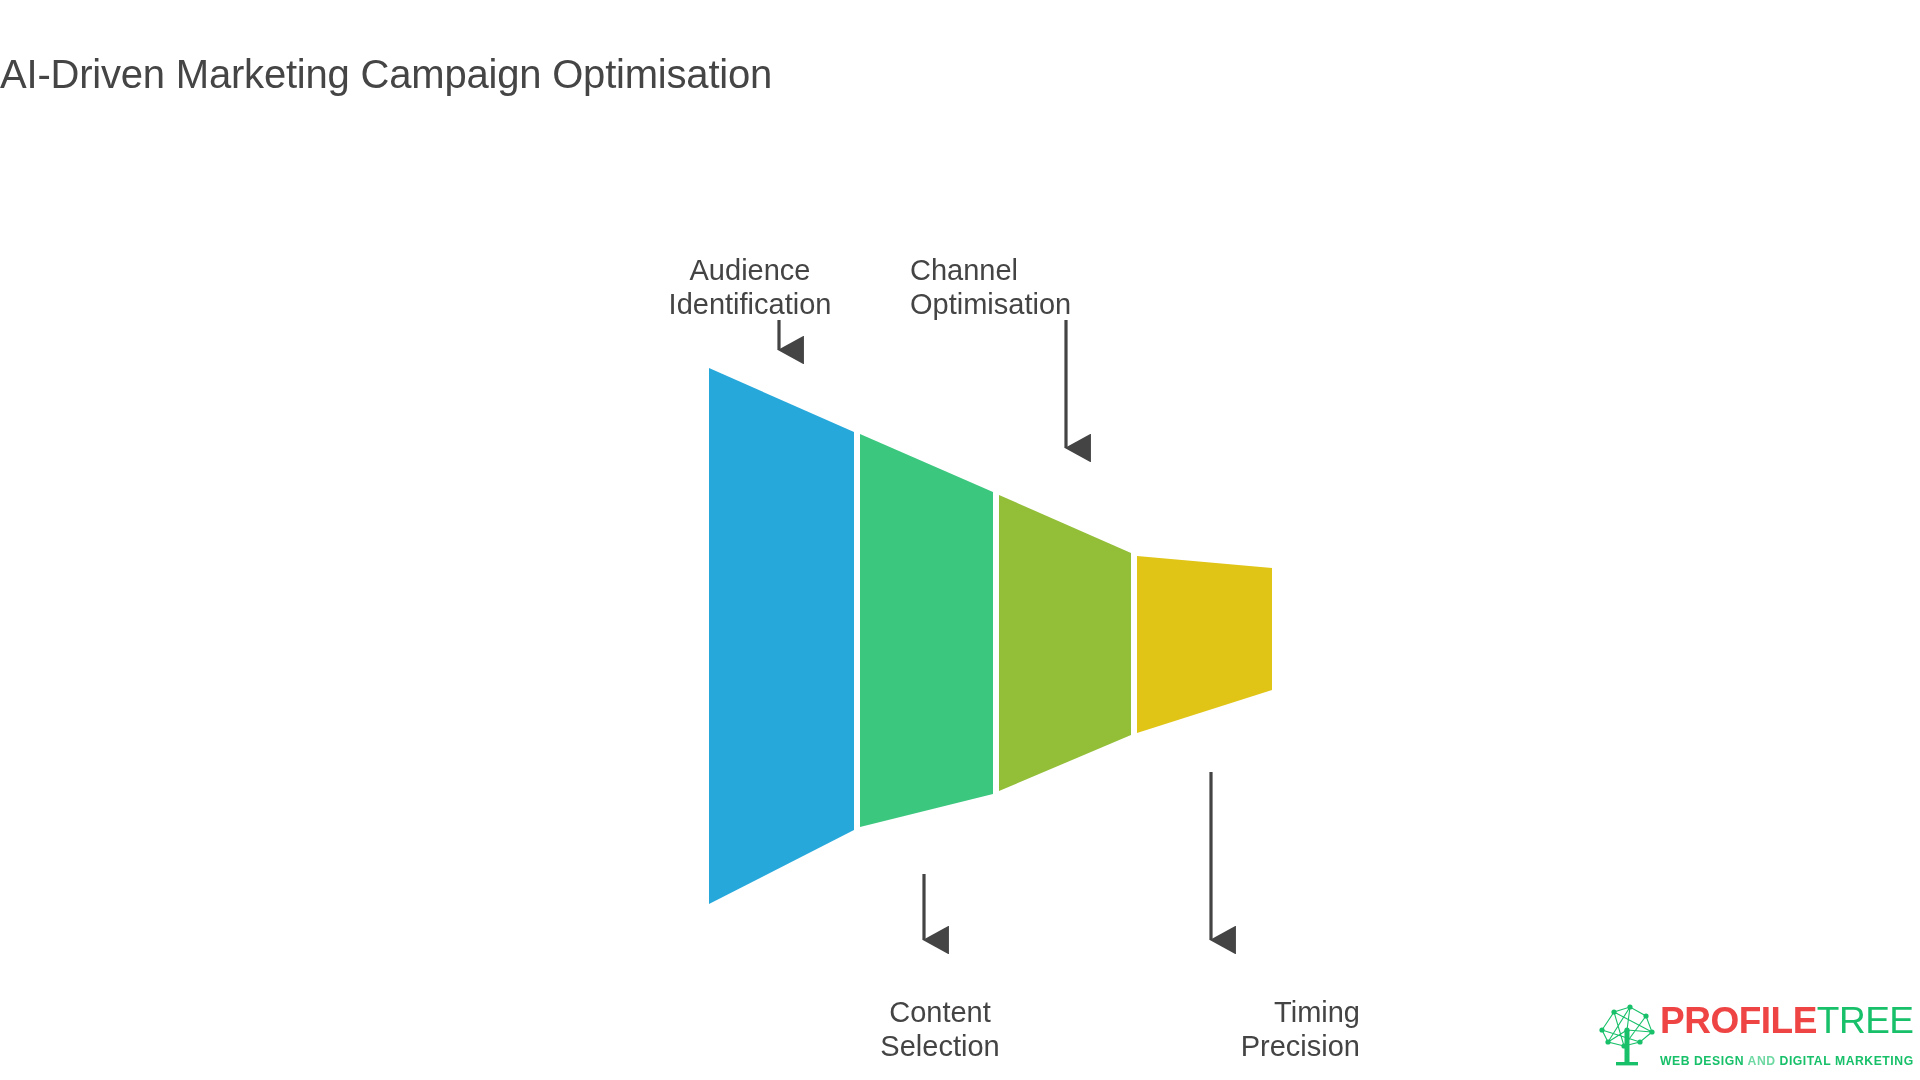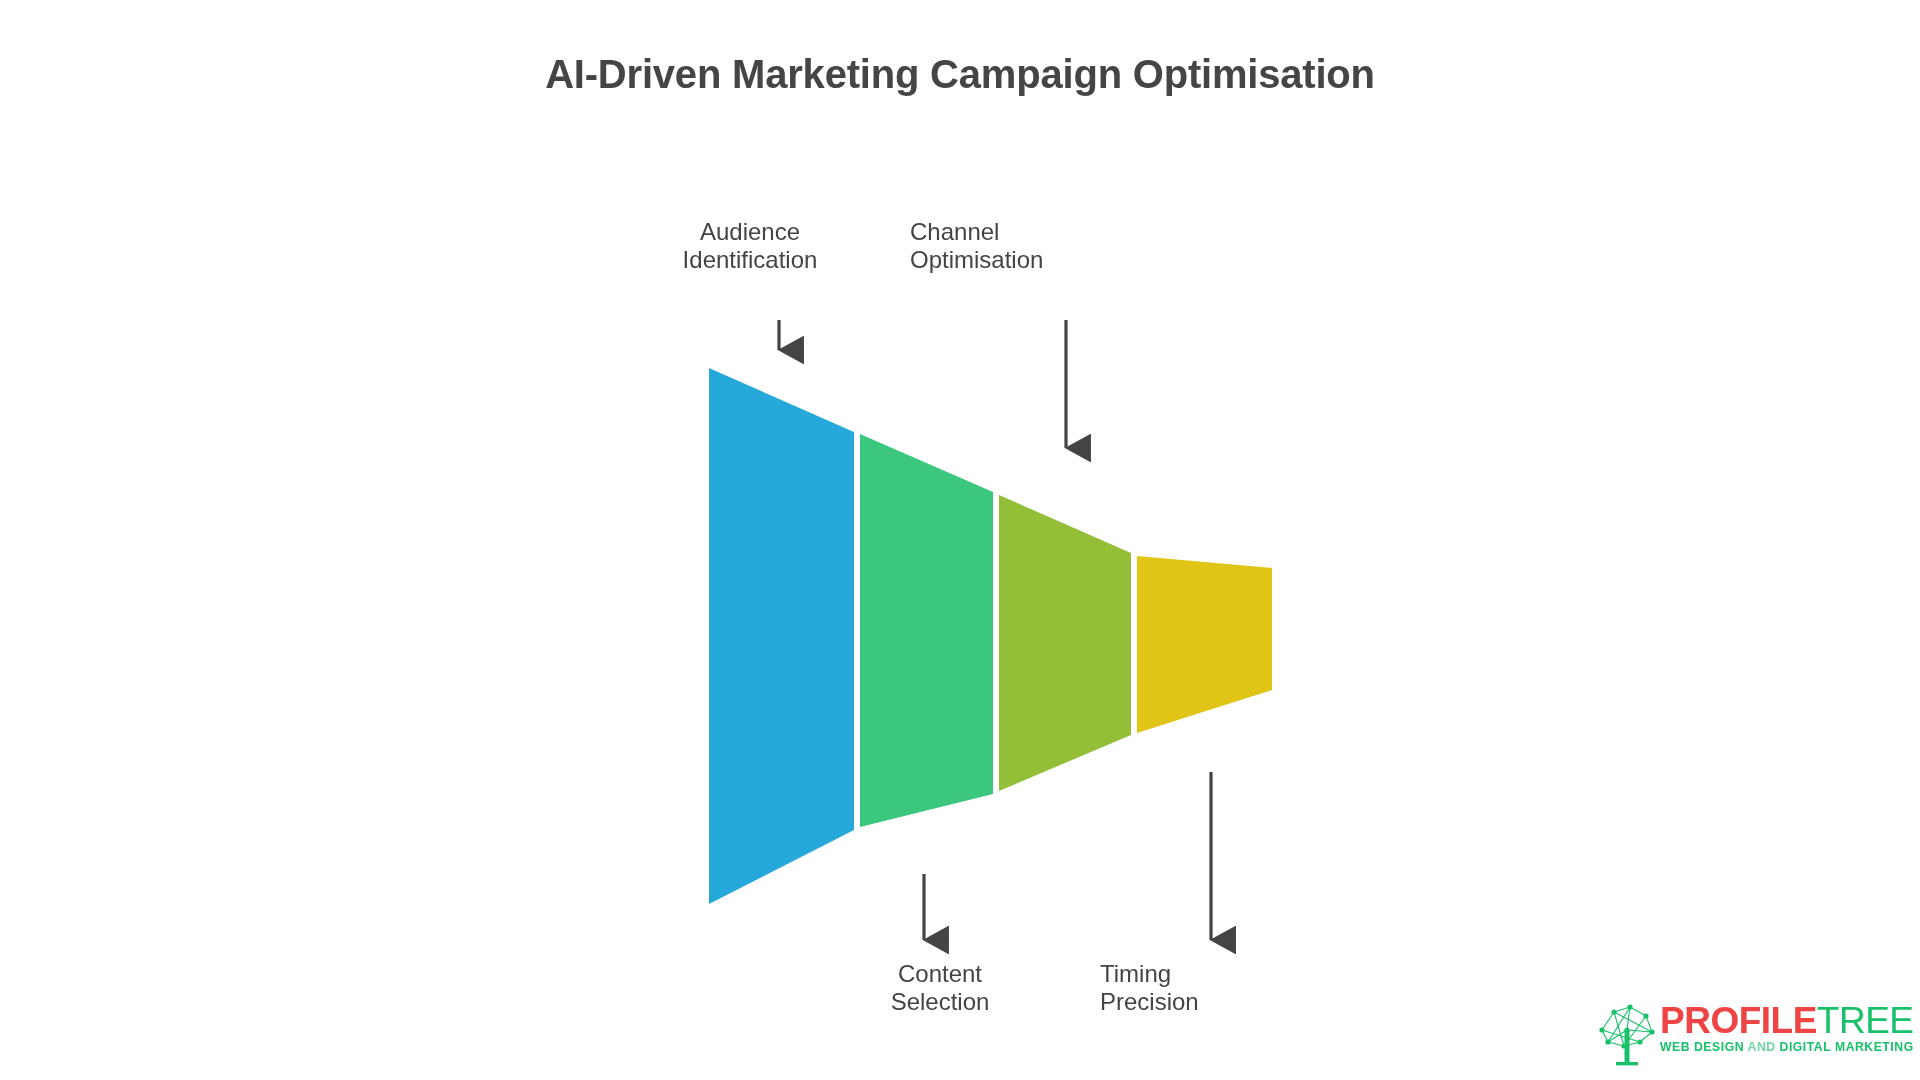--- a/index.html
+++ b/index.html
@@ -15,46 +15,46 @@
     overflow: hidden;
     font-family: "Liberation Sans", sans-serif;
     -webkit-font-smoothing: antialiased;
   }
 
   #page-title {
     position: absolute;
     top: 52px;
     left: 0;
     width: 1920px;
-    text-align: center;
     font-size: 40px;
-    font-weight: bold;
+    font-weight: normal;
     color: #454545;
     letter-spacing: -0.2px;
   }
 
   .diagram {
     position: absolute;
     inset: 0;
   }
 
   svg.funnel-svg {
     position: absolute;
     left: 0;
     top: 0;
     width: 1920px;
     height: 1080px;
   }
 
   .callout {
     position: absolute;
-    font-size: 24px;
+    font-size: 29px;
     line-height: 1.17;
     color: #444444;
     white-space: pre-line;
+    margin-top: 36px;
   }
 
   .callout-audience {
     left: 620px;
     top: 218px;
     width: 260px;
     text-align: center;
   }
   .callout-channel {
     left: 910px;
@@ -77,21 +77,21 @@
   .callout-content {
     left: 810px;
     top: 960px;
     width: 260px;
     text-align: center;
   }
   .callout-timing {
     left: 1100px;
     top: 960px;
     width: 260px;
-    text-align: left;
+    text-align: right;
   }
 
   
   .logo {
     position: absolute;
     left: 1594px;
     top: 1000px;
     width: 300px;
     height: 66px;
   }
@@ -121,21 +121,21 @@
   .logo-word-light {
     font-weight: normal;
     color: #18C06A;
   }
   .logo-tagline {
     font-size: 12.2px;
     font-weight: bold;
     letter-spacing: 0.55px;
     color: #18C06A;
     white-space: nowrap;
-    margin-top: 0;
+    margin-top: 14px;
   }
   .logo-tagline .and { color: #6FD9A3; }
 </style>
 </head>
 <body>
 
 <div id="page-title">AI-Driven Marketing Campaign Optimisation</div>
 
 <div class="diagram">
 

